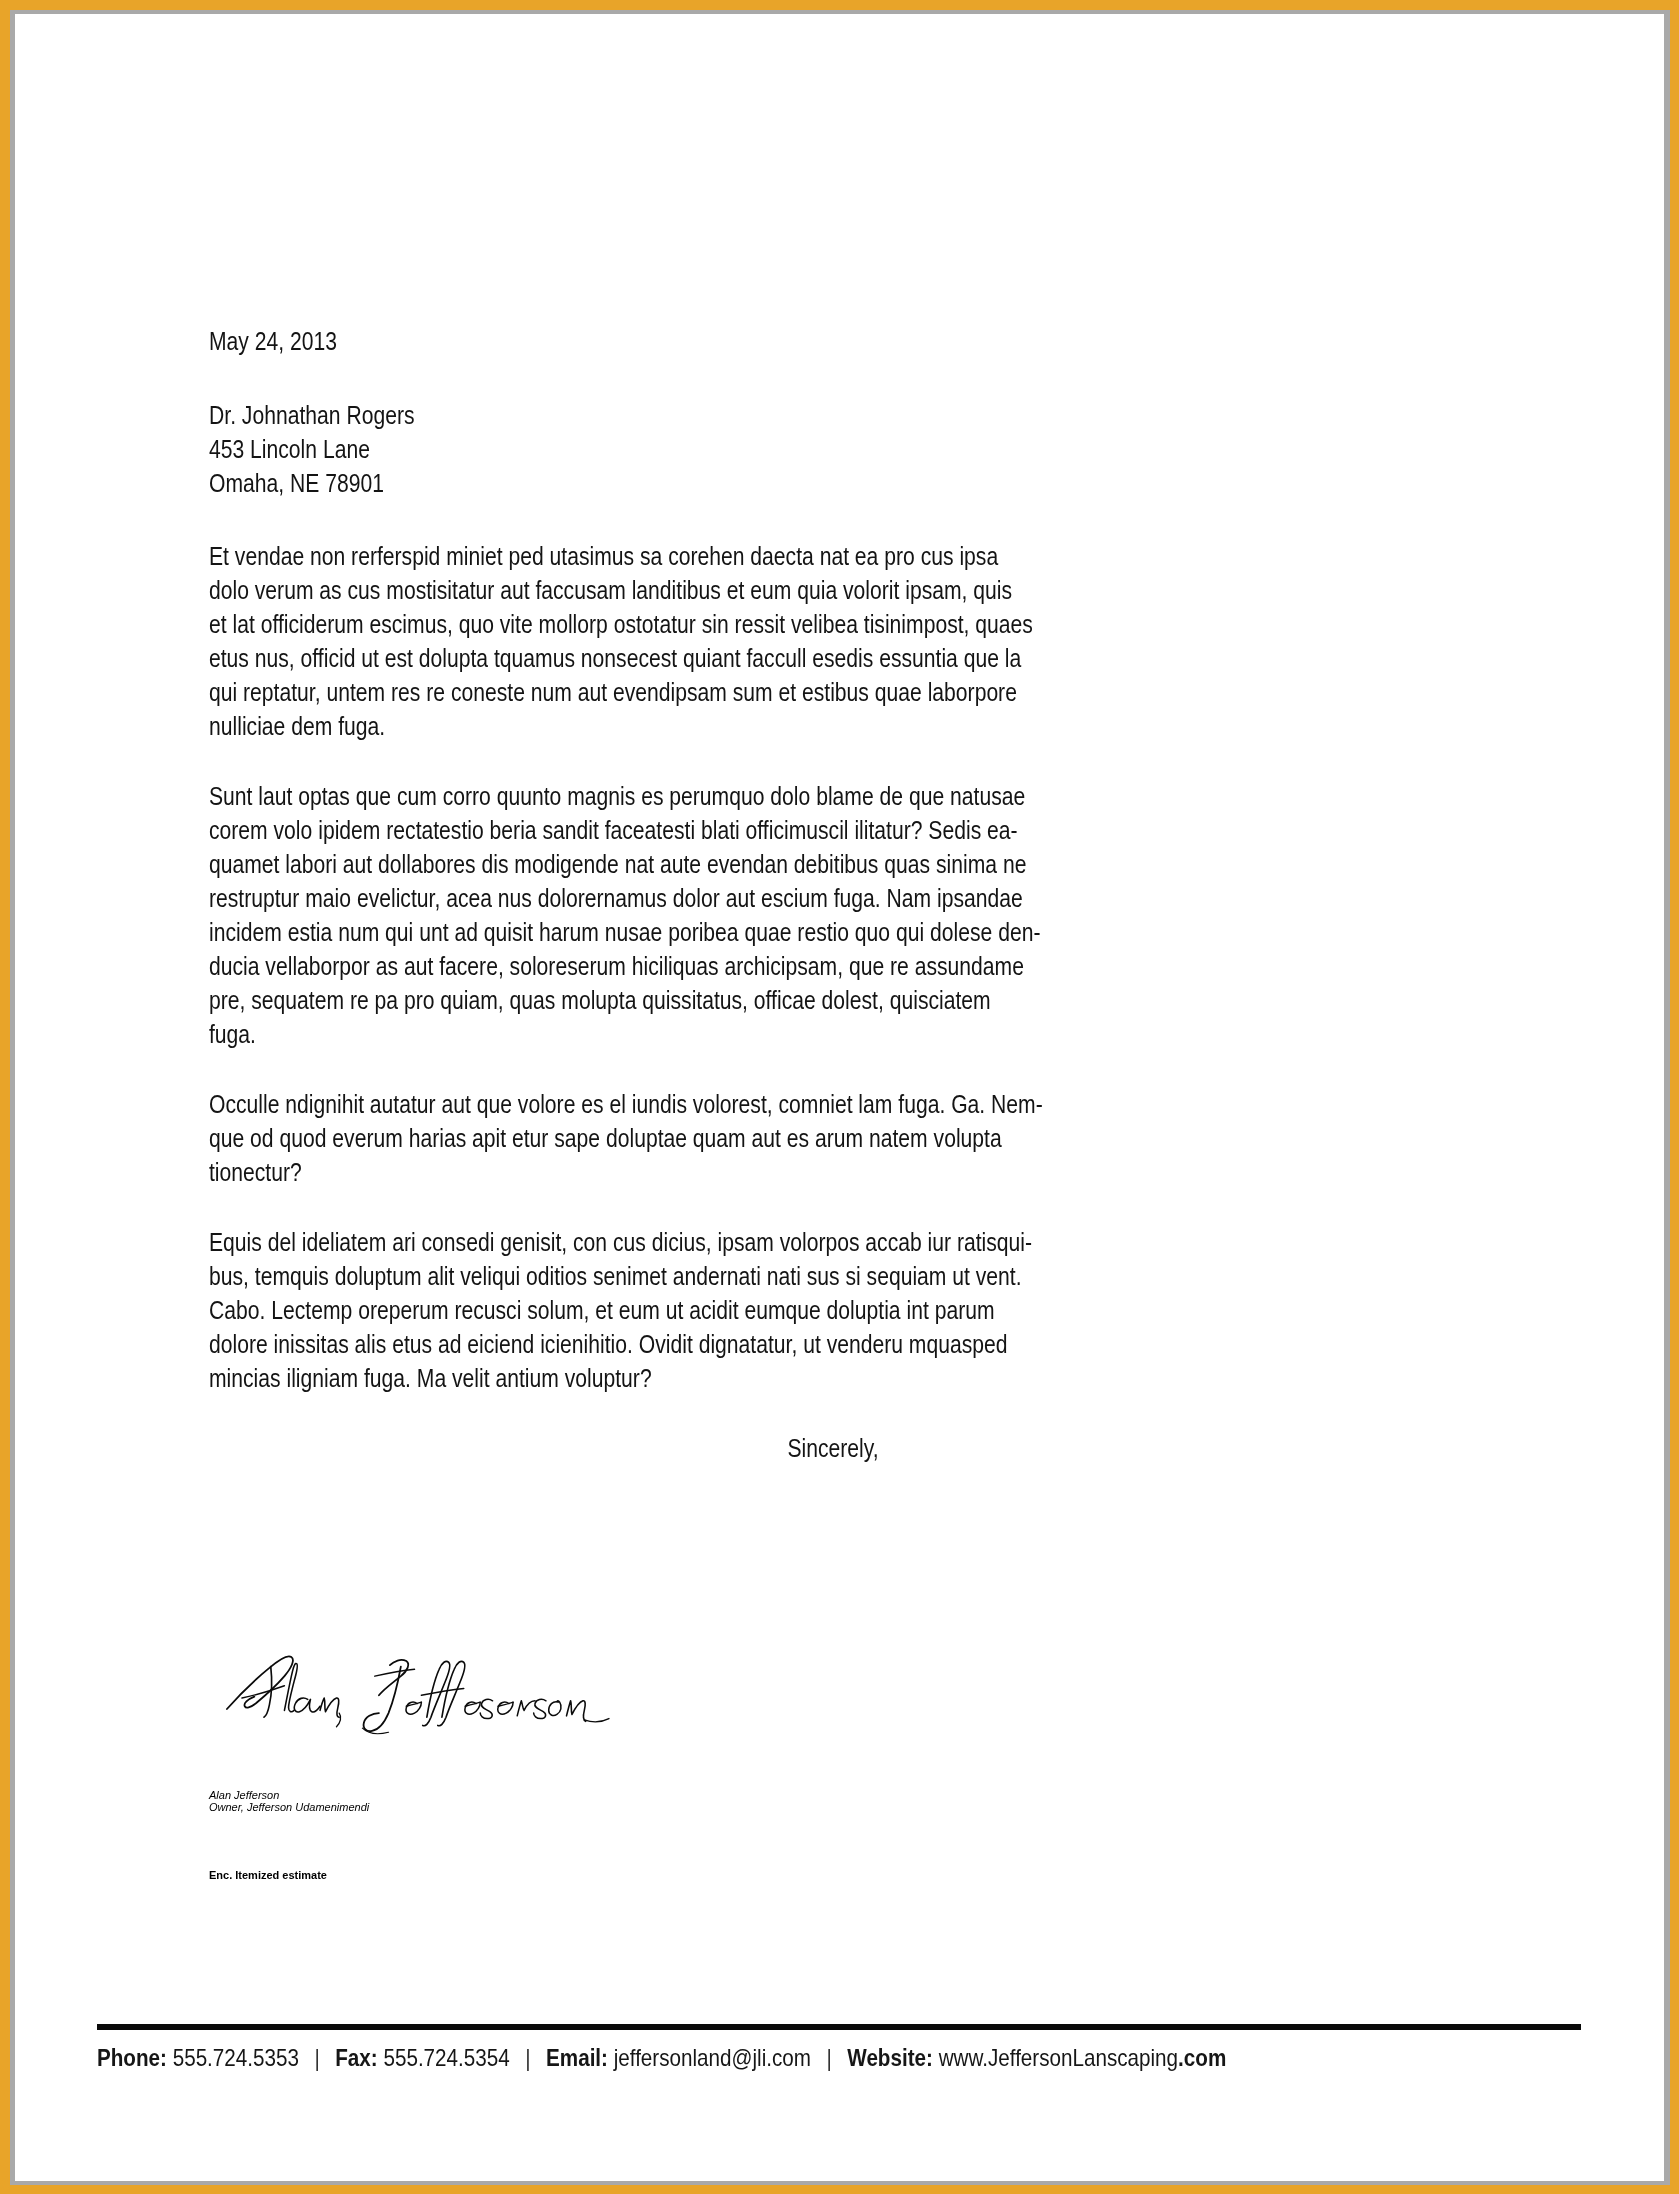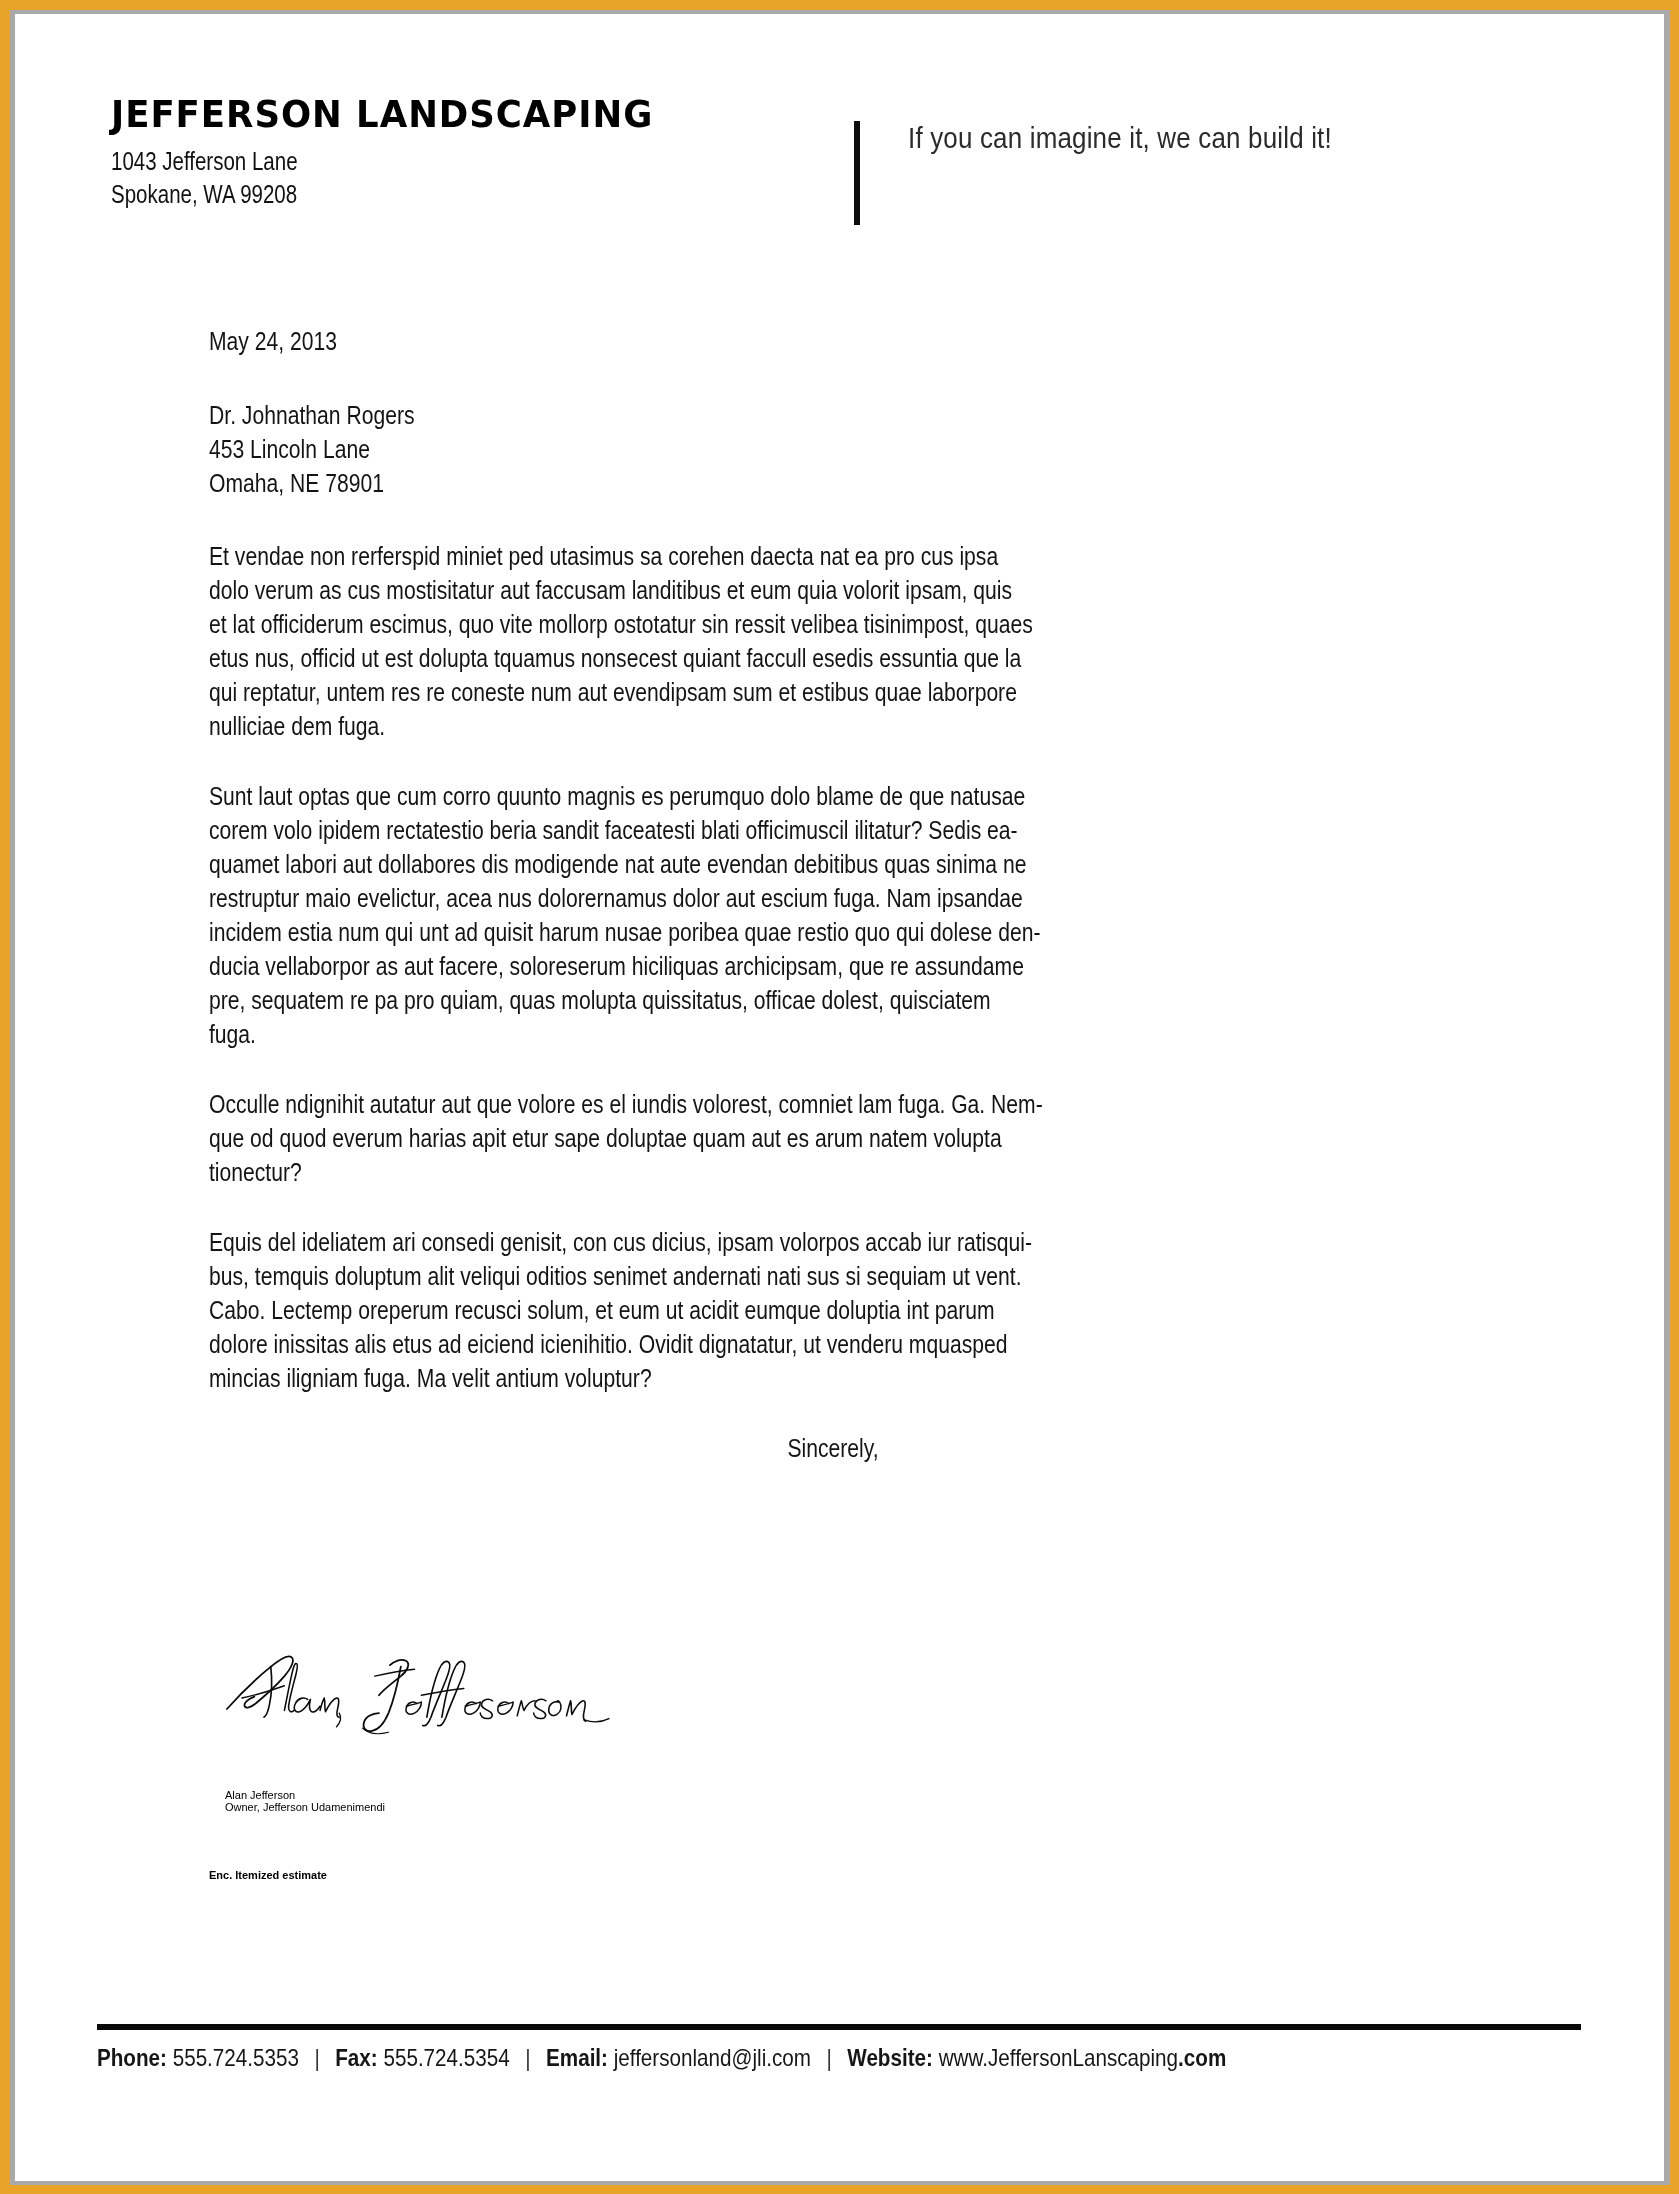--- a/index.html
+++ b/index.html
@@ -123,23 +123,24 @@
     position: absolute;
     left: 206px;
     top: 1632px;
     width: 412px;
     height: 89px;
   }
   .signature-wrap svg { display: block; }
 
   .sig-block {
     position: absolute;
-    left: 210px;
+    left: 194px;
     top: 1775px;
     width: 1030px;
+    font-style: italic;
   }
   .sig-block .ltext { margin: 0; }
   .enc-block {
     position: absolute;
     left: 194px;
     top: 1855px;
     width: 1030px;
   }
   .enc-block .ltext { margin: 0; font-weight: bold; }
 
@@ -174,29 +175,20 @@
   .footer-contact .tld { font-weight: bold; }
 </style>
 </head>
 <body>
 
 <div class="frame">
   <div class="frame-shadow"></div>
 
   <div class="page">
 
-    <div class="letterhead">
-      <div class="company-name">JEFFERSON LANDSCAPING</div>
-      <div class="address-line addr1">1043 Jefferson Lane</div>
-      <div class="address-line">Spokane, WA 99208</div>
-
-      <div class="header-divider"></div>
-
-      <div class="tagline">If you can imagine it, we can build it!</div>
-    </div>
 
     <div class="letter-body">
 
       <div class="blk-date">
         <p class="ltext">May 24, 2013</p>
       </div>
 
       <div class="blk-address">
         <p class="ltext">Dr. Johnathan Rogers</p>
         <p class="ltext">453 Lincoln Lane</p>

